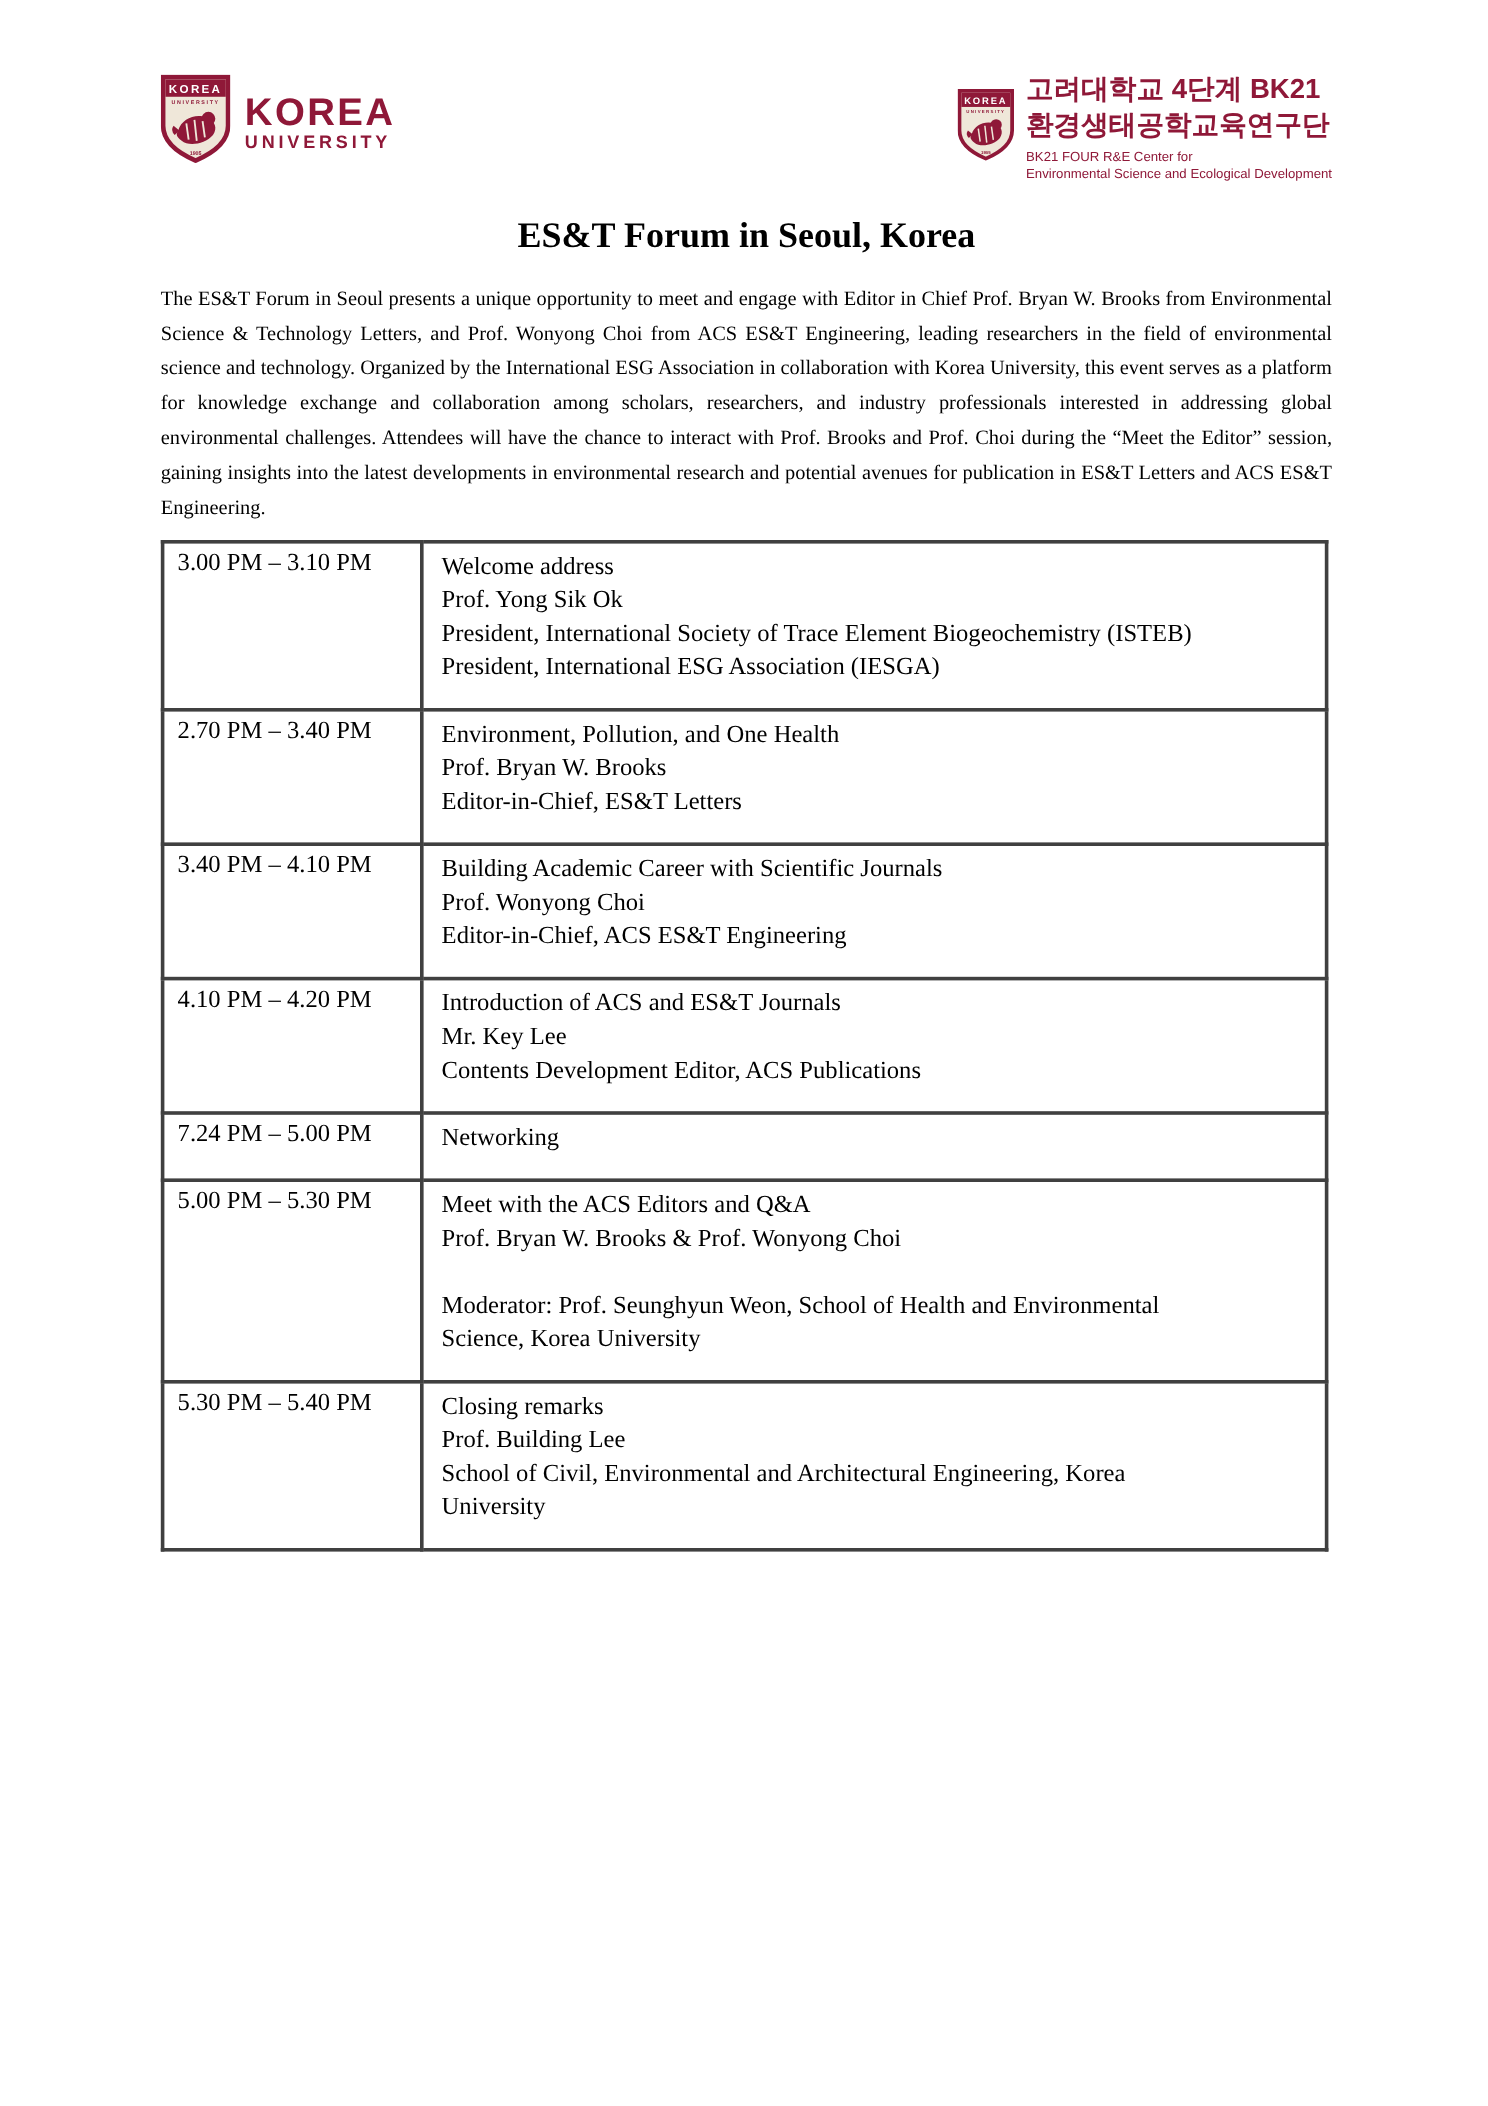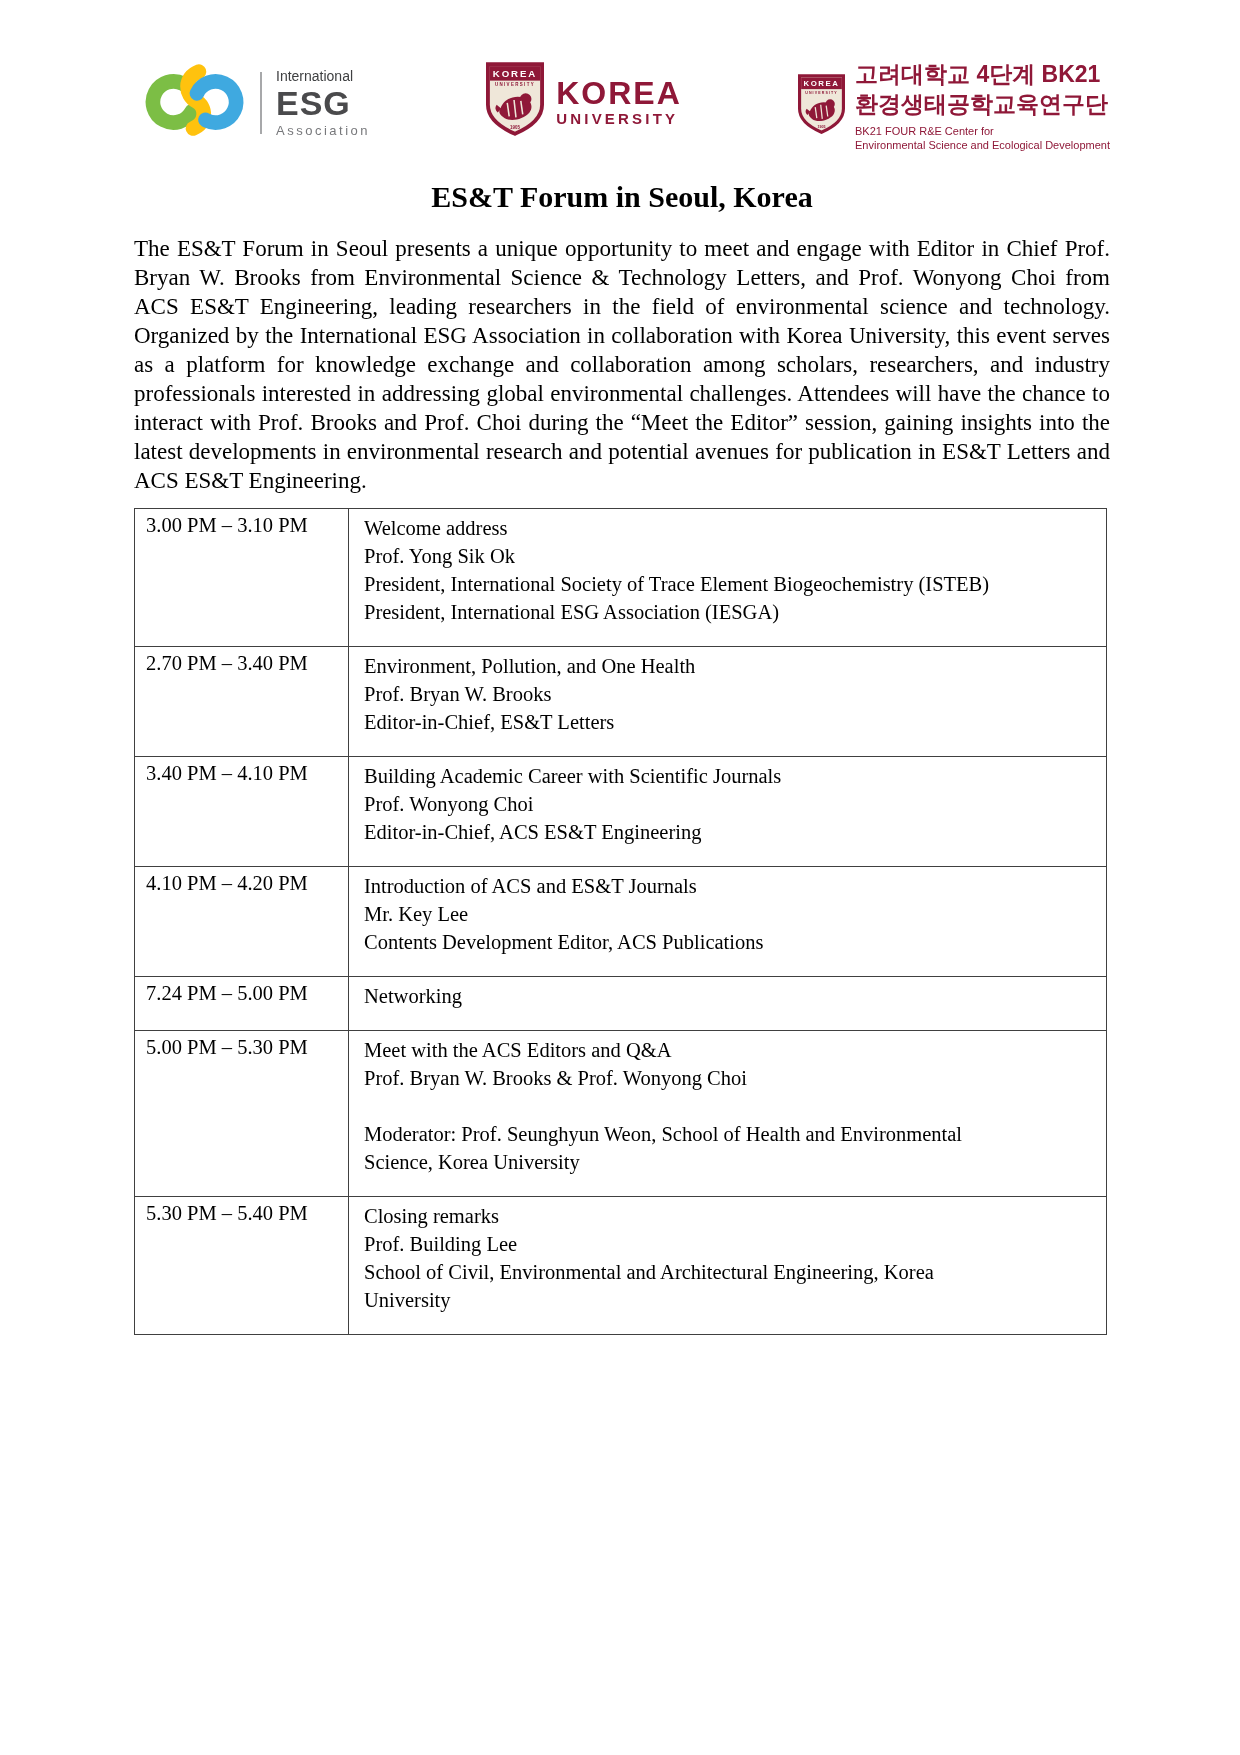--- a/index.html
+++ b/index.html
@@ -41,73 +41,58 @@
   .bk21-kr { font-size:23px; font-weight:bold; line-height:1.3; }
   .bk21-en { font-size:11px; font-weight:normal; line-height:1.25; margin-top:5px; }
 
   
   .title {
     text-align:center;
     font-size:30px; font-weight:bold;
     margin:28px 0 20px 0;
   }
   .intro {
-    font-size:23px; line-height:29px;
+    font-size:17px; line-height:29px;
     text-align:justify;
     margin:0;
   }
 
   
   .meta { margin-top:49px; font-size:20.5px; line-height:30px; }
   .meta sup { font-size:13px; }
 
   
   table.program {
     border-collapse:collapse;
     width:973px;
     margin-top:13px;
     table-layout:fixed;
   }
   table.program td {
-    border:1px solid #404040;
+    border:3px solid #404040;
     vertical-align:top;
     font-size:20.5px;
   }
   td.time-cell {
     width:196px;
     padding:5px 6px 5px 11px;
     white-space:nowrap;
   }
   td.desc-cell {
     padding:5px 10px 20px 15px;
   }
   .cell-line { line-height:28px; }
 </style>
 </head>
 <body>
 
 <div class="page">
 
   <div class="logos">
 
-    <div class="logo-block esg-logo">
-      <span>
-        <svg width="102" height="90" viewBox="0 0 104 92">
-          <circle cx="30" cy="47" r="21" fill="none" stroke="#7CBE45" stroke-width="15" stroke-dasharray="104 28" stroke-linecap="round" transform="rotate(28 30 47)"></circle>
-          <path d="M56 16 C 40 22 42 40 53 46 C 64 52 64 68 50 74" fill="none" stroke="#FFC20E" stroke-width="15" stroke-linecap="round"></path>
-          <circle cx="73" cy="47" r="21" fill="none" stroke="#3FA9E0" stroke-width="15" stroke-dasharray="100 32" stroke-linecap="round" transform="rotate(205 73 47)"></circle>
-        </svg>
-      </span>
-      <span class="esg-divider"></span>
-      <span class="esg-text">
-        <div class="esg-int">International</div>
-        <div class="esg-big">ESG</div>
-        <div class="esg-assoc">Association</div>
-      </span>
-    </div>
 
     <div class="logo-block ku-logo">
       <span>
         <svg width="58" height="74" viewBox="0 0 60 76">
           <path d="M2 2 H58 V44 Q58 62 30 74 Q2 62 2 44 Z" fill="#EFE7D9" stroke="#8F1838" stroke-width="4"></path>
           <rect x="4" y="4" width="52" height="15" fill="#8F1838"></rect>
           <text x="30" y="15.5" font-size="10" font-weight="bold" fill="#ffffff" text-anchor="middle" font-family="Liberation Sans, sans-serif" letter-spacing="2">KOREA</text>
           <text x="30" y="25" font-size="4.6" font-weight="bold" fill="#8F1838" text-anchor="middle" font-family="Liberation Sans, sans-serif" letter-spacing="1.4">UNIVERSITY</text>
           <g fill="#8F1838">
             <path d="M15 48 C18 38 30 33 40 37 C47 40 49 46 45 52 C38 60 24 62 18 57 C13 53 13 51 15 48 Z"></path>

